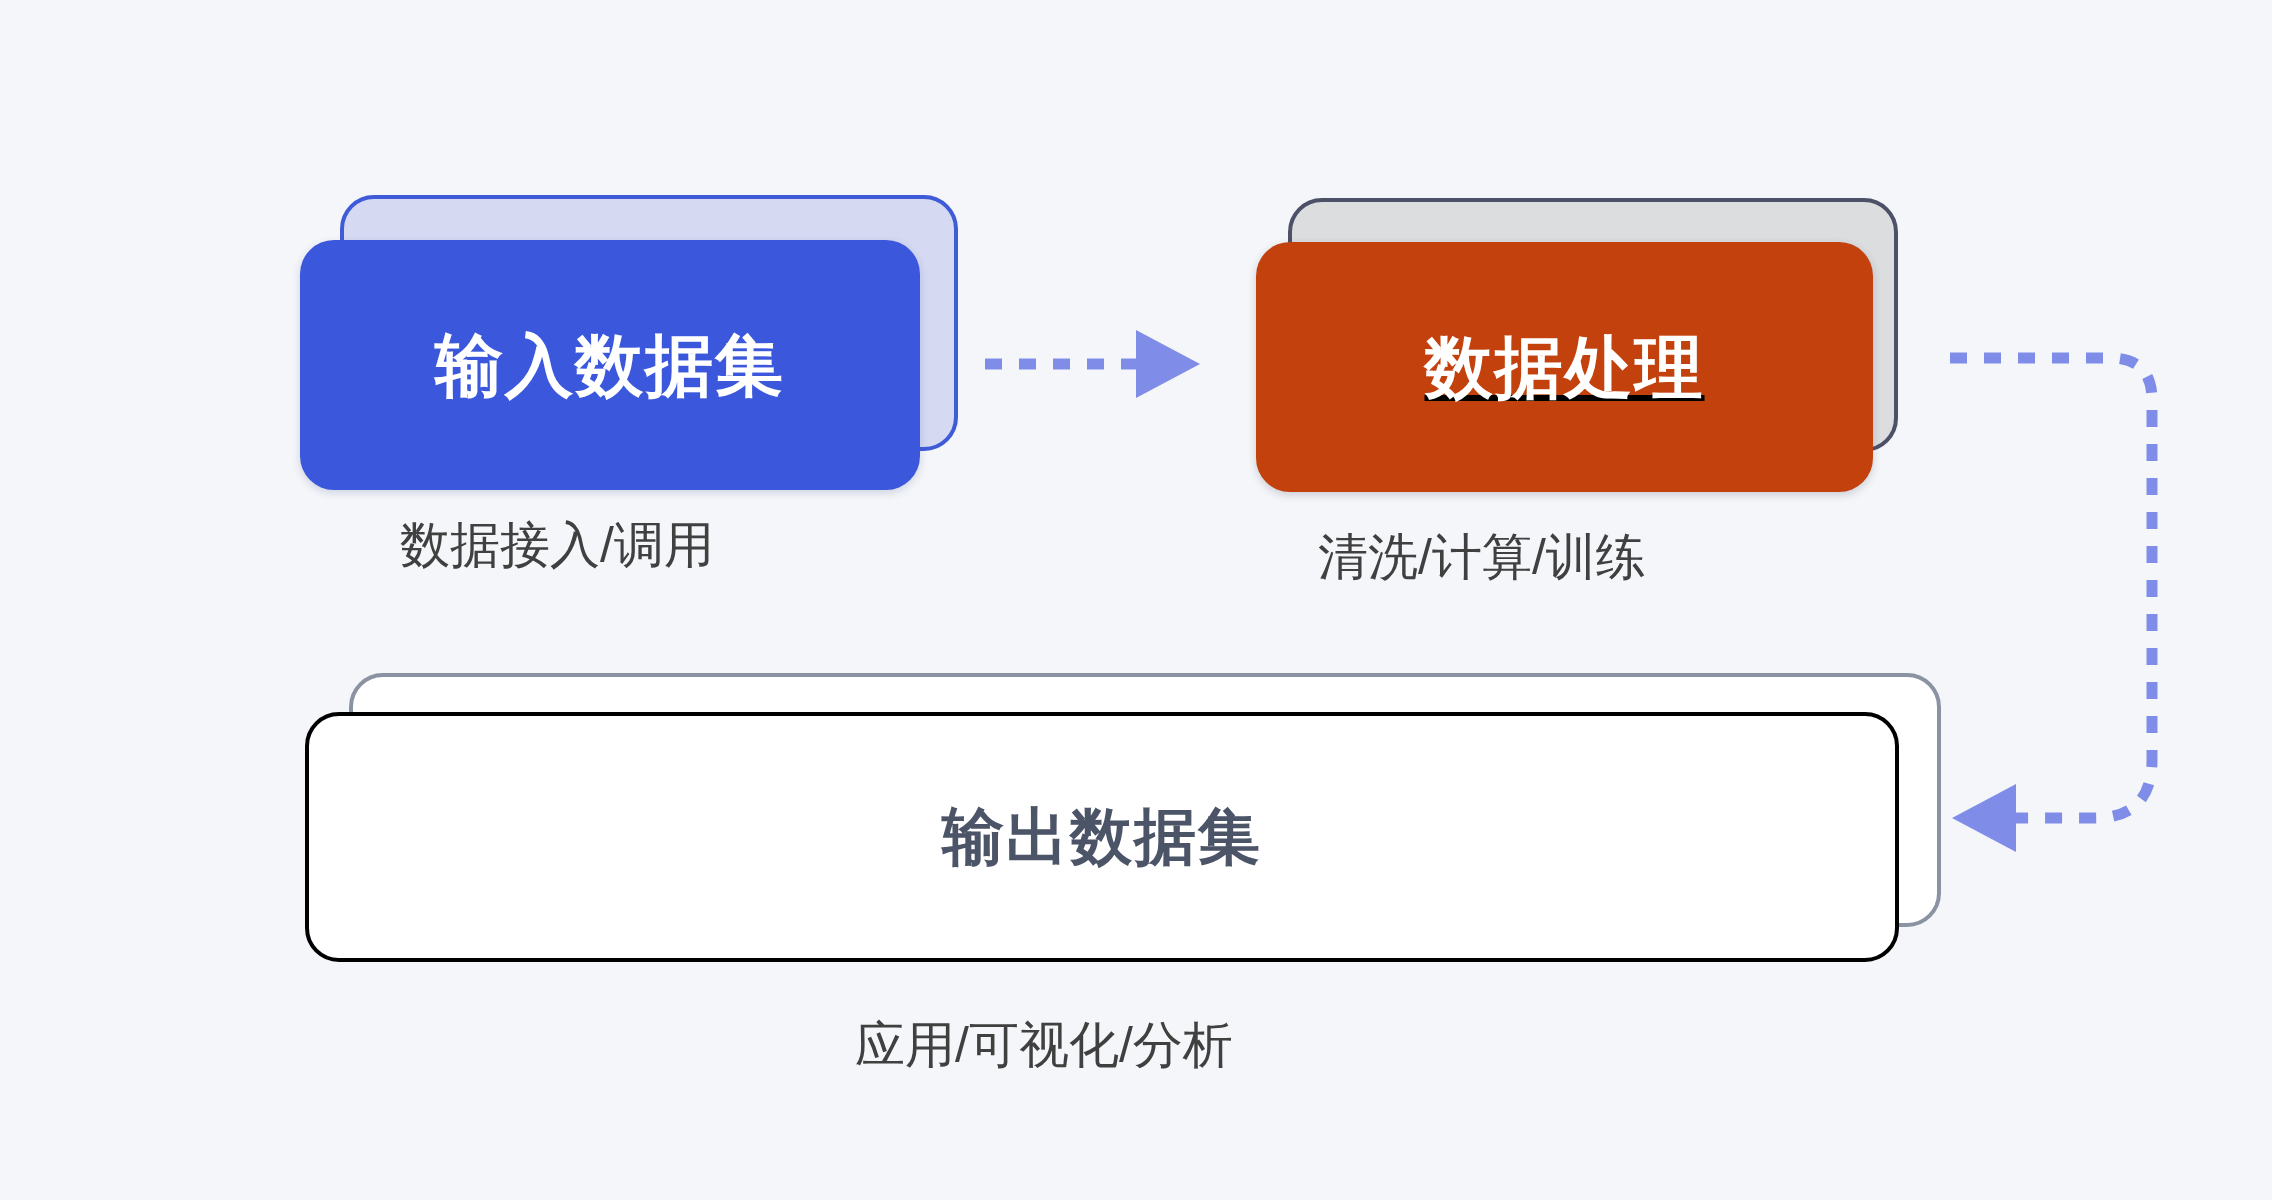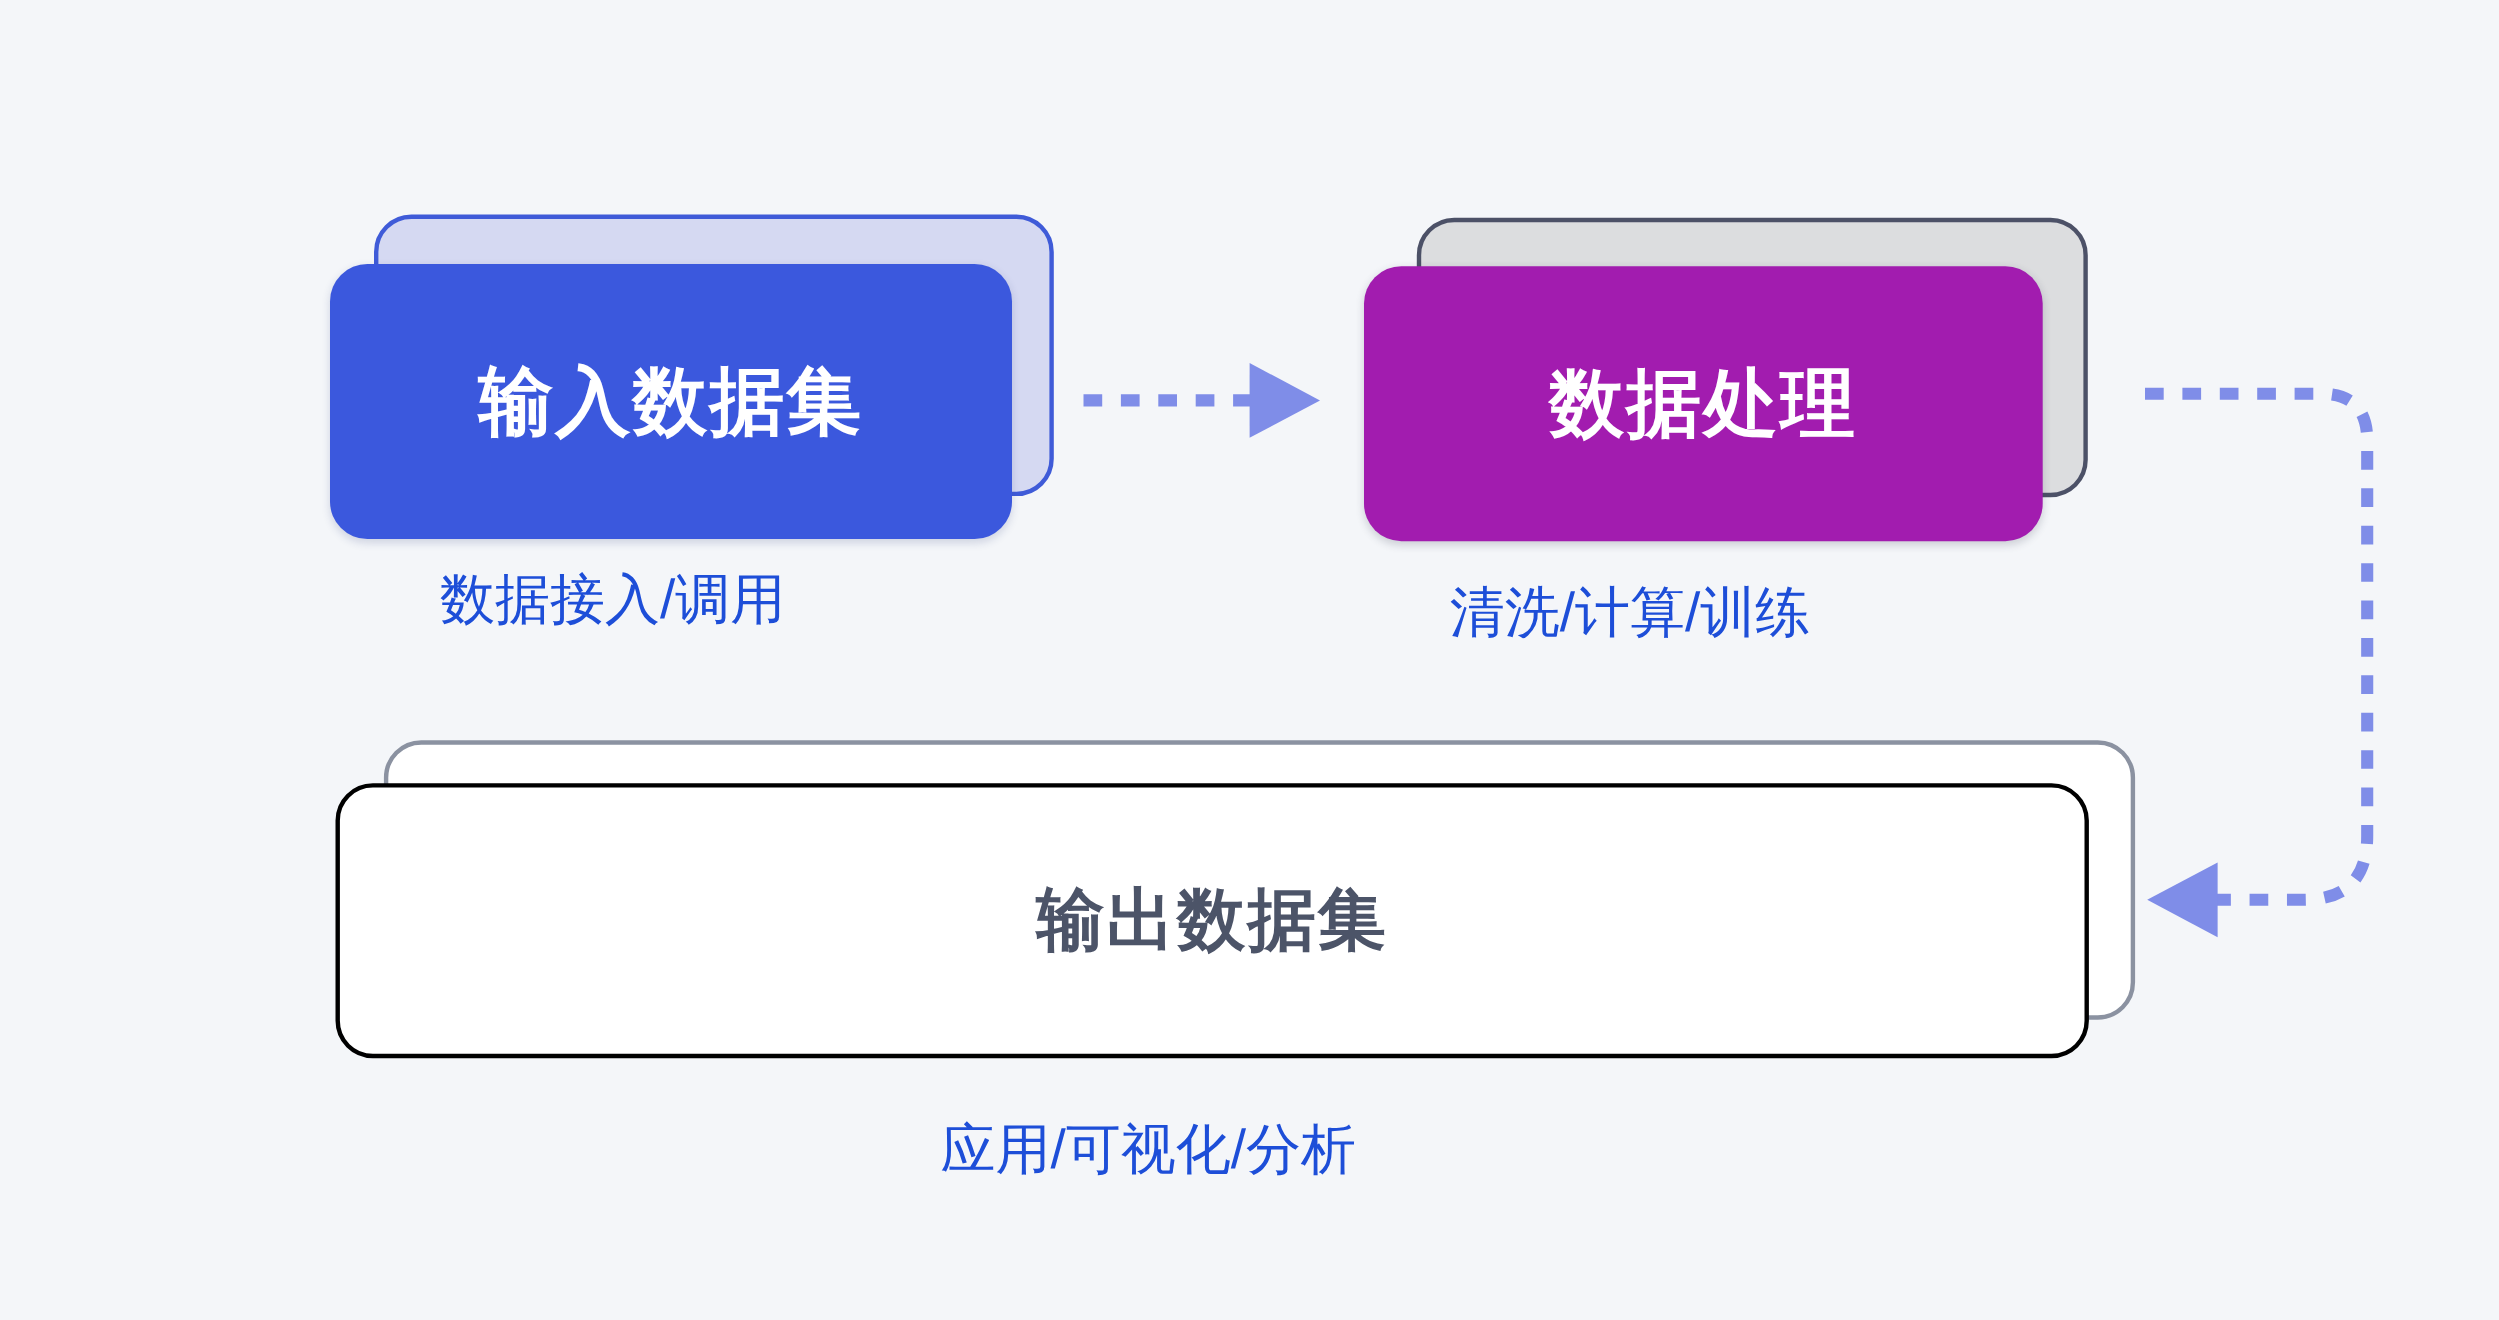--- a/index.html
+++ b/index.html
@@ -80,26 +80,27 @@
   }
   #card-process .card-back {
     left: 48px;
     top: 0;
     width: 610px;
     height: 254px;
     background: #dcdddf;
     border: 4px solid #4c5167;
   }
   #card-process .card-front {
-    left: 0;
+    left: 16px;
     top: 44px;
     width: 617px;
     height: 250px;
-    background: #a21caf;
+    background: #c2410c;
     box-shadow: 0 3px 8px rgba(40,45,70,0.20);
+    text-decoration: underline;
   }
   #card-process .card-label {
     color: #ffffff;
     font-size: 68px;
   }
 
   
   #card-output {
     left: 305px;
     top: 673px;
@@ -124,21 +125,21 @@
   }
   #card-output .card-label {
     color: #4c5468;
     font-size: 62px;
   }
 
   
   .caption {
     position: absolute;
     font-size: 50px;
-    color: #1d4ed8;
+    color: #404040;
     white-space: nowrap;
     line-height: 1;
   }
   #caption-input   { left: 400px;  top: 520px; }
   #caption-process { left: 1318px; top: 520px; margin-top: 12px; }
   #caption-output  { left: 855px;  top: 1020px; }
 
   
   #connectors {
     position: absolute;

